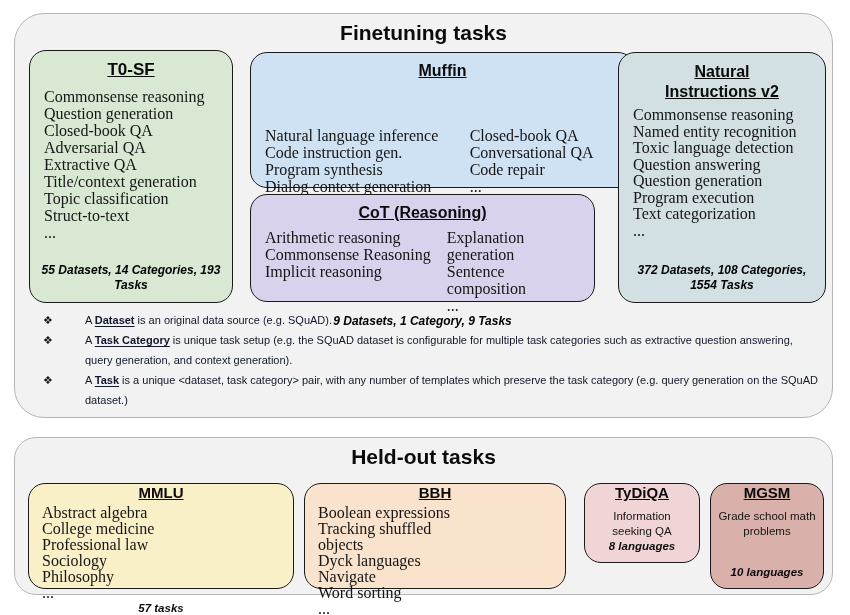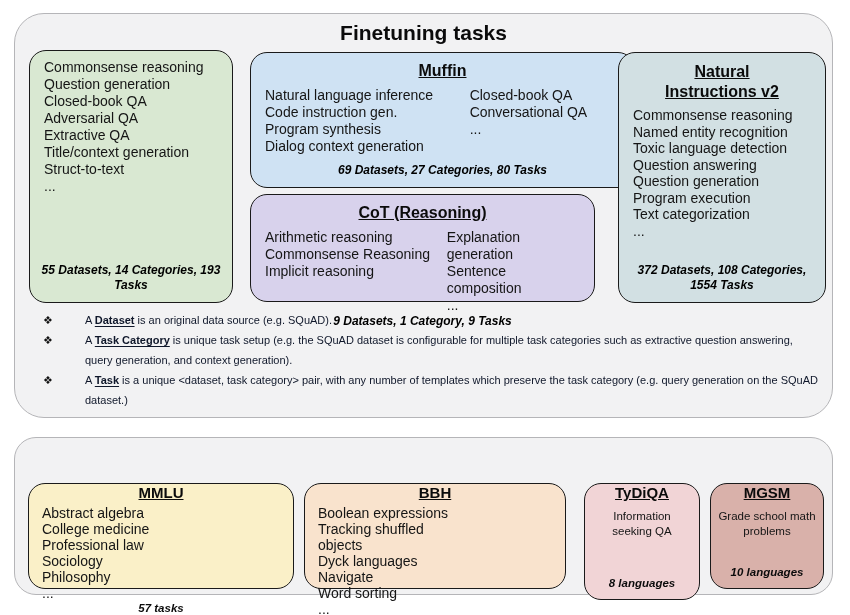--- a/index.html
+++ b/index.html
@@ -22,27 +22,27 @@
   .task-box {
     position:absolute; border:1.5px solid #1a1a1a; border-radius:17px;
     display:flex; flex-direction:column;
   }
   .box-title {
     text-align:center; font-weight:bold; text-decoration:underline;
     margin-top:9px; font-size:16px; color:#0b0b0b;
   }
   
   #box-t0sf  { left:14px;  top:36px;  width:204px; height:253px; background:#d9e8d2; }
-  #box-muffin{ left:235px; top:38px;  width:385px; height:136px; background:#cfe2f3; }
+  #box-muffin{ left:235px; top:38px;  width:385px; height:136px; background:#cfe2f3;gap:40px; }
   #box-cot   { left:235px; top:180px; width:345px; height:108px; background:#d8d2ec; }
   #box-niv2  { left:603px; top:38px;  width:208px; height:251px; background:#d2e0e3; }
   #box-t0sf .box-title { font-size:17px; }
   #box-niv2 .box-title { max-width:130px; margin-left:auto; margin-right:auto; line-height:20px; }
 
-  .item { font-size:14px; line-height:17px; color:#151515; }
+  .item { font-size:16px; line-height:17px; color:#151515;font-family:Liberation Serif, serif; }
   .single-list { padding:8px 10px 0 14px; }
   #box-niv2 .single-list { padding-top:5px; }
   #box-niv2 .item { line-height:16.5px; }
   .cols { display:flex; padding:7px 10px 0 14px;justify-content:center; }
   .col-left  { width:57%; }
   .col-right { width:43%; }
   .stats {
     margin-top:auto; margin-bottom:9px; text-align:center;
     font-size:12px; font-weight:bold; font-style:italic; color:#000000;
     line-height:15px; padding:0 8px;
@@ -53,21 +53,21 @@
   .bullet-marker {
     width:22px; flex:0 0 22px; text-align:left; padding-left:4px;
     font-size:11px; line-height:20px; color:#111;
   }
   .bullet-text { flex:1; font-size:11px; line-height:20px; color:#0f172a;margin-left:24px; }
   .bullet-text b u { text-underline-offset:2px; }
 
   
   #box-mmlu  { left:13px;  top:45px; width:266px; height:106px; background:#faf0c8; }
   #box-bbh   { left:289px; top:45px; width:262px; height:106px; background:#f9e3cd; }
-  #box-tydiqa{ left:569px; top:45px; width:116px; height:117px; background:#f1d4d6; }
+  #box-tydiqa{ left:569px; top:45px; width:116px; height:80px; background:#f1d4d6; }
   #box-mgsm  { left:695px; top:45px; width:114px; height:106px; background:#d9b1aa; }
   .held .box-title { font-size:15px; margin-top:0; }
   .held .cols { padding:4px 8px 0 13px;flex-direction:column; }
   .held .item { line-height:16px; }
   .held .stats { color:#0b0b0b; font-size:11.5px; margin-bottom:8px;font-style:italic; }
   .center-body {
     text-align:center; font-size:11.5px; line-height:15px;
     padding-top:8px; margin:0 auto; color:#151515;
   }
   #box-tydiqa .center-body { max-width:80px; }
@@ -75,45 +75,48 @@
 </style>
 </head>
 <body>
 
 <div id="stage">
 
   <div id="fine-panel" class="panel">
     <div class="panel-title">Finetuning tasks</div>
 
     <div id="box-t0sf" class="task-box">
+      <div class="box-title">T0-SF</div>
       <div class="single-list">
           <div class="item">Commonsense reasoning</div>
           <div class="item">Question generation</div>
           <div class="item">Closed-book QA</div>
           <div class="item">Adversarial QA</div>
           <div class="item">Extractive QA</div>
           <div class="item">Title/context generation</div>
+          <div class="item">Topic classification</div>
           <div class="item">Struct-to-text</div>
           <div class="item">...</div>
         </div>
       <div class="stats">55 Datasets, 14 Categories, 193 Tasks</div>
     </div>
 
     <div id="box-muffin" class="task-box">
       <div class="box-title">Muffin</div>
       <div class="cols">
         <div class="col-left">
             <div class="item">Natural language inference</div>
             <div class="item">Code instruction gen.</div>
             <div class="item">Program synthesis</div>
             <div class="item">Dialog context generation</div>
           </div>
         <div class="col-right">
             <div class="item">Closed-book QA</div>
             <div class="item">Conversational QA</div>
+            <div class="item">Code repair</div>
             <div class="item">...</div>
           </div>
       </div>
       <div class="stats">69 Datasets, 27 Categories, 80 Tasks</div>
     </div>
 
     <div id="box-cot" class="task-box">
       <div class="box-title">CoT (Reasoning)</div>
       <div class="cols">
         <div class="col-left">
@@ -155,20 +158,21 @@
           <span class="bullet-text">A <b><u>Task Category</u></b> is unique task setup (e.g. the SQuAD dataset is configurable for multiple task categories such as extractive question answering, query generation, and context generation).</span>
         </div>
         <div class="bullet-row">
           <span class="bullet-marker">❖</span>
           <span class="bullet-text">A <b><u>Task</u></b> is a unique &lt;dataset, task category&gt; pair, with any number of templates which preserve the task category (e.g. query generation on the SQuAD dataset.)</span>
         </div>
       </div>
   </div>
 
   <div id="held-panel" class="panel held">
+    <div class="panel-title">Held-out tasks</div>
 
     <div id="box-mmlu" class="task-box">
       <div class="box-title">MMLU</div>
       <div class="cols">
         <div class="col-left">
             <div class="item">Abstract algebra</div>
             <div class="item">College medicine</div>
             <div class="item">Professional law</div>
           </div>
         <div class="col-right">

